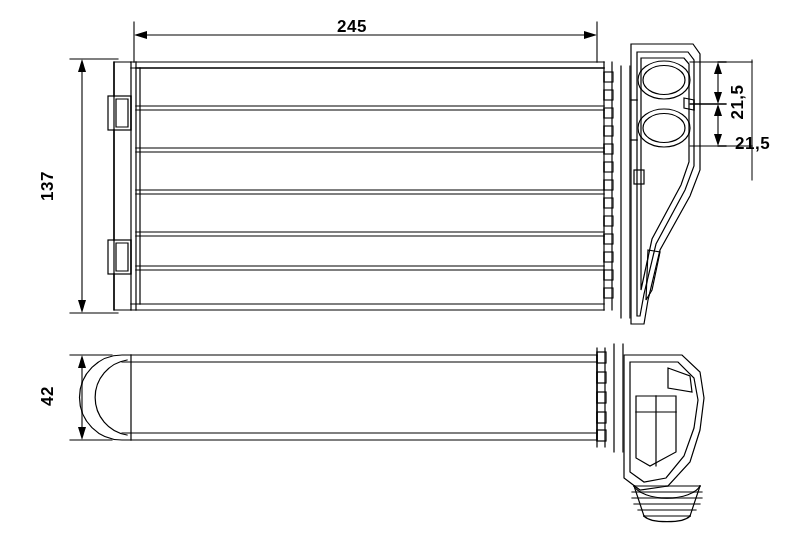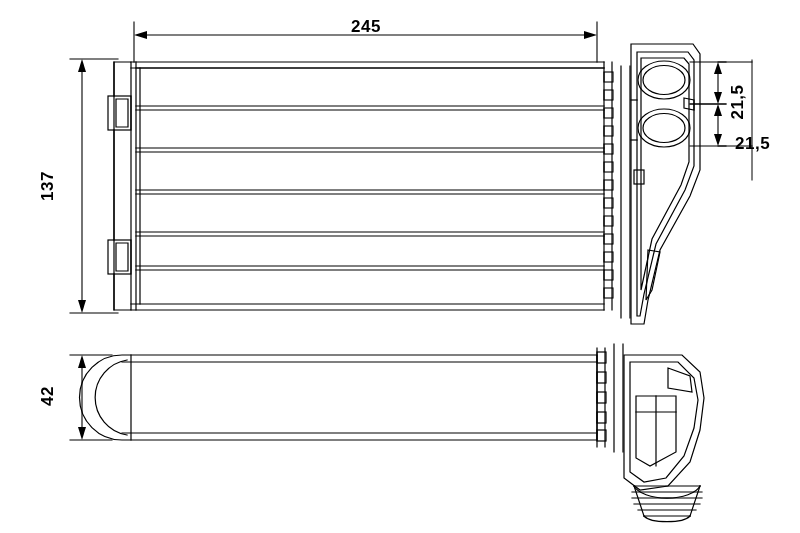--- a/index.html
+++ b/index.html
@@ -206,21 +206,21 @@
         <path d="M644,516 L690,516"></path>
         <path d="M634,486 A34,16 0 0 0 700,486"></path>
         <path d="M644,516 A24,8 0 0 0 690,516"></path>
         <line x1="634" y1="486" x2="644" y2="516"></line>
         <line x1="700" y1="486" x2="690" y2="516"></line>
       </g>
 
     </g>
   </svg>
 
-  <div class="dim-label" style="left:351px; top:17px;">245</div>
+  <div class="dim-label" style="left:337px; top:17px;">245</div>
 
   <div class="dim-label vert" style="left:28px; top:176px; width:40px; text-align:center;">137</div>
 
   <div class="dim-label vert" style="left:712px; top:92px; width:52px; text-align:center;">21,5</div>
 
   <div class="dim-label" style="left:735px; top:134px;">21,5</div>
 
   <div class="dim-label vert" style="left:33px; top:386px; width:30px; text-align:center;">42</div>
 
 </div>

